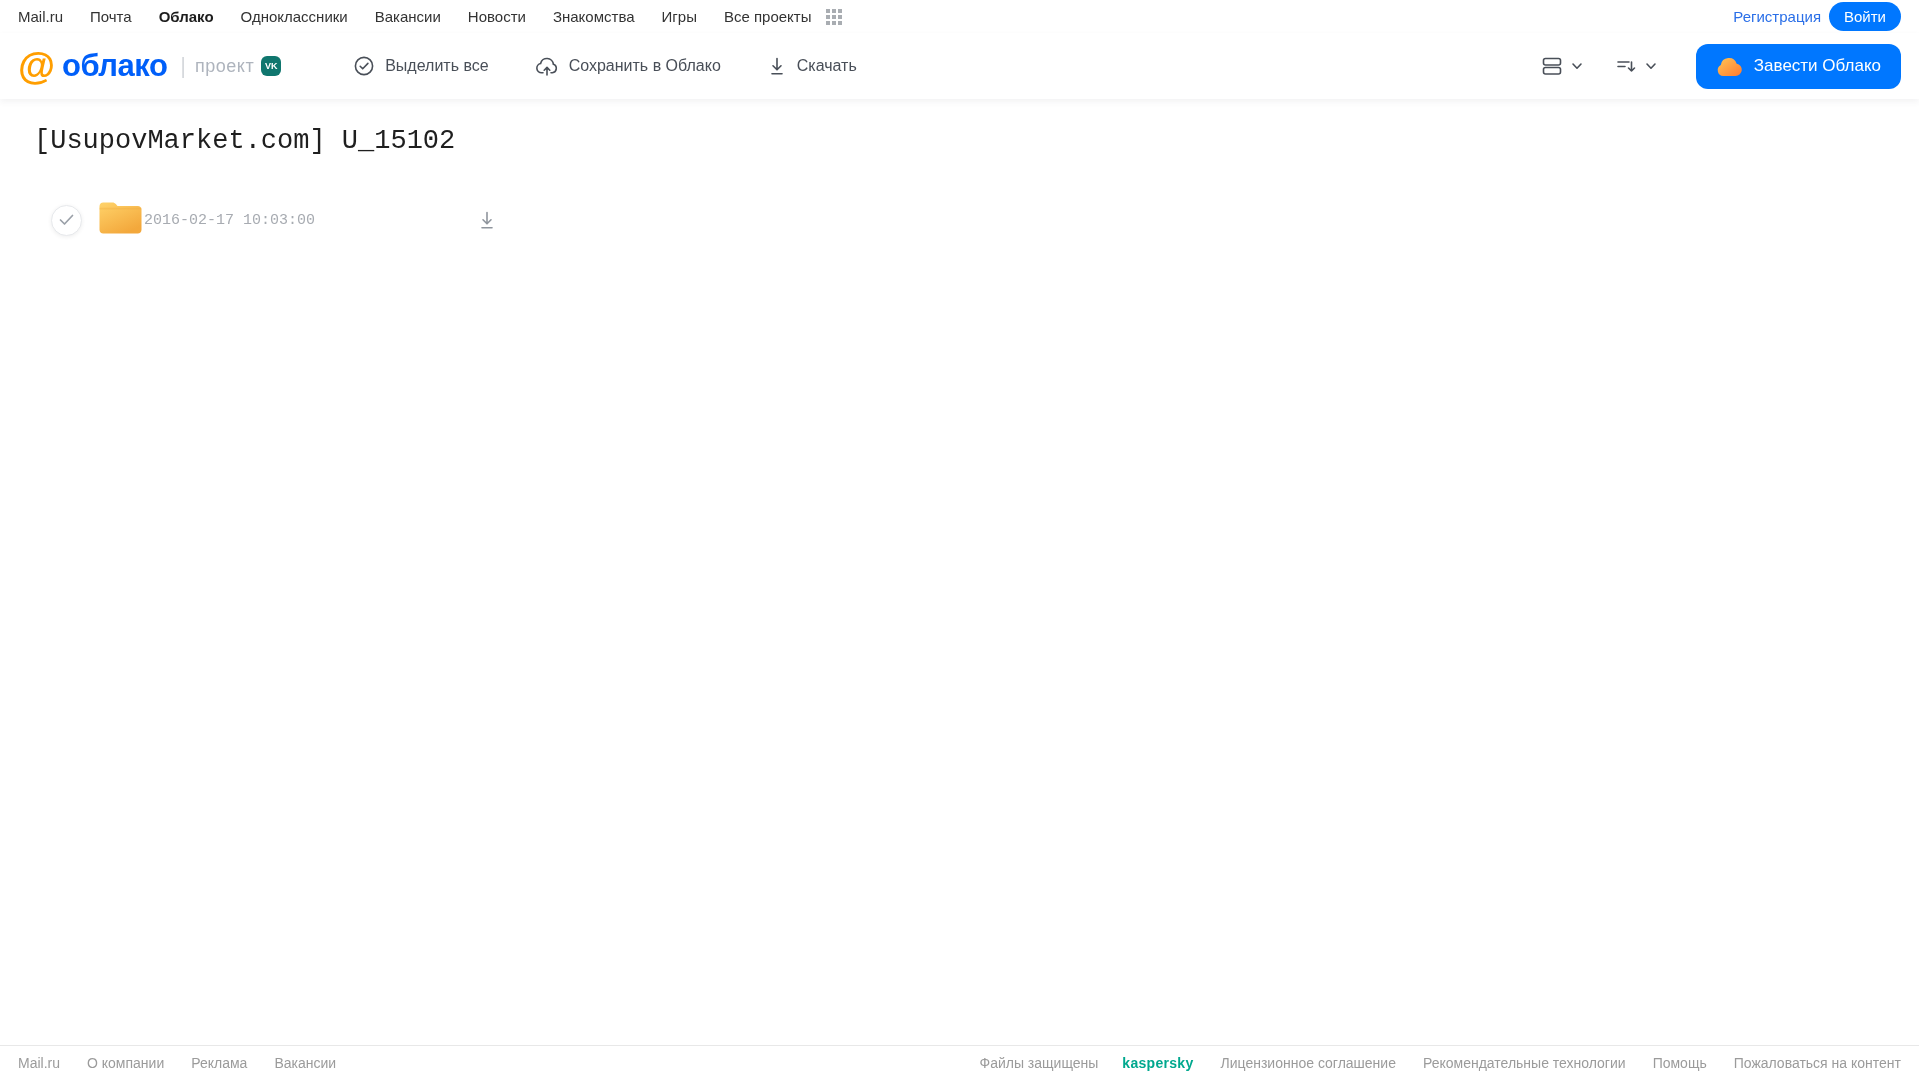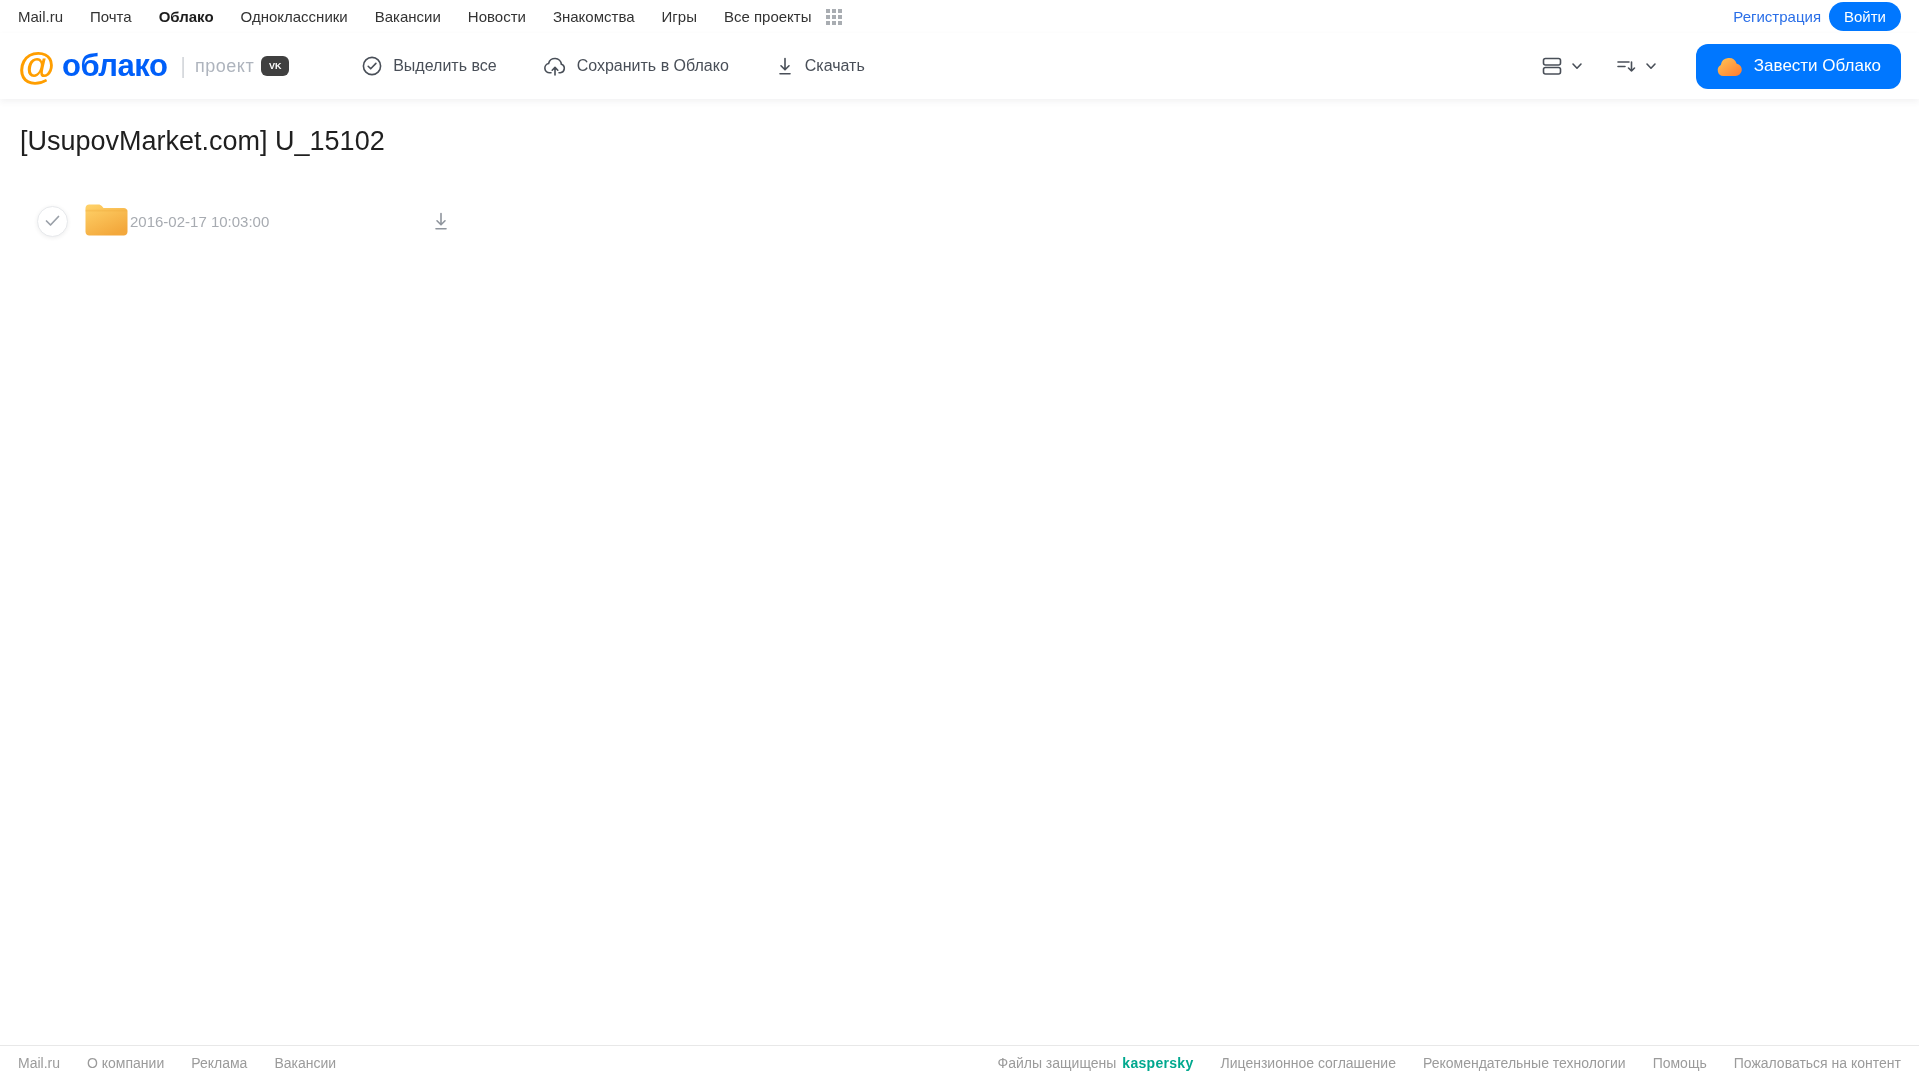--- a/index.html
+++ b/index.html
@@ -28,42 +28,42 @@
     display: flex; align-items: center; height: 66px; padding: 0 18px;
     background: #fff; position: relative;
     box-shadow: 0 3px 6px rgba(80,90,100,0.07);
   }
   .logo { display: flex; align-items: center; gap: 7px; cursor: pointer; }
   .logo-at { color: #FF9E00; font-size: 38px; font-weight: bold; line-height: 1; }
   .logo-text { color: #005FF9; font-size: 31px; font-weight: bold; letter-spacing: -0.5px; }
   .logo-divider { color: #d6d9dd; font-size: 22px; margin: 0 9px 0 13px; font-weight: 300; }
   .project-label { color: #aeb4bd; font-size: 18px; letter-spacing: 0.5px; }
   .vk-badge {
-    width: 28px; height: 20px; background: #404040; border-radius: 6px; margin-left: 7px;
+    width: 20px; height: 20px; background: #0f766e; border-radius: 6px; margin-left: 7px;
     color: #fff; font-size: 9px; font-weight: bold; display: flex; align-items: center; justify-content: center;
   }
 
   .toolbar { display: flex; align-items: center; gap: 46px; margin-left: 72px; }
   .tool-btn {
     display: flex; align-items: center; gap: 10px; color: #494f58; font-size: 16px;
     background: none; border: none; cursor: pointer; font-family: inherit;
   }
   .tool-btn svg { stroke: #494f58; }
 
   .header-right { margin-left: auto; display: flex; align-items: center; gap: 30px; }
   .icon-drop { display: flex; align-items: center; gap: 6px; cursor: pointer; color: #494f58; }
   .icon-drop svg { stroke: #494f58; }
   .get-cloud-btn {
     display: flex; align-items: center; gap: 11px; background: #0077FF; color: #fff;
     border: none; border-radius: 12px; height: 45px; padding: 0 20px;
     font-size: 17px; cursor: pointer; font-family: inherit; margin-left: 8px;
   }
 
   
-  .main { padding: 0 20px; }
+  .main { padding: 0 34px; font-family: Liberation Mono, monospace; }
   .page-title { margin-top: 27px; font-size: 27px; font-weight: 400; color: #1f1f1f; }
 
   .file-row { margin-top: 36px; display: flex; align-items: center; padding: 0 36px 0 17px; height: 56px; }
   .row-checkbox {
     width: 31px; height: 31px; border-radius: 50%; background: #fff;
     border: 1px solid #e7e9ec; box-shadow: 0 1px 4px rgba(0,0,0,0.07);
     display: flex; align-items: center; justify-content: center; cursor: pointer; flex: none;
   }
   .folder-icon { margin-left: 15px; flex: none; cursor: pointer; }
   .file-name { margin-left: 27px; font-size: 16px; color: #2b2b2b; cursor: pointer; flex: 1 1 auto;
@@ -74,21 +74,21 @@
 
   
   .footer {
     position: absolute; left: 0; right: 0; bottom: 0; height: 34px;
     border-top: 1px solid #e8e8e8; background: #fff;
     display: flex; align-items: center; padding: 0 18px; gap: 27px;
     font-size: 14px; color: #9b9b9b;
   }
   .footer a { color: #9b9b9b; text-decoration: none; cursor: pointer; }
   .footer-right { margin-left: auto; display: flex; align-items: center; gap: 27px; }
-  .kaspersky-wrap { display: flex; align-items: center; gap: 6px; text-align: center; }
+  .kaspersky-wrap { display: flex; align-items: center; gap: 24px; text-align: center; }
   .kaspersky { color: #00A88E; font-weight: bold; letter-spacing: 0.3px; }
 </style>
 </head>
 <body>
 
 <nav class="topnav">
   <a>Mail.ru</a>
   <a>Почта</a>
   <a class="active">Облако</a>
   <a>Одноклассники</a>

